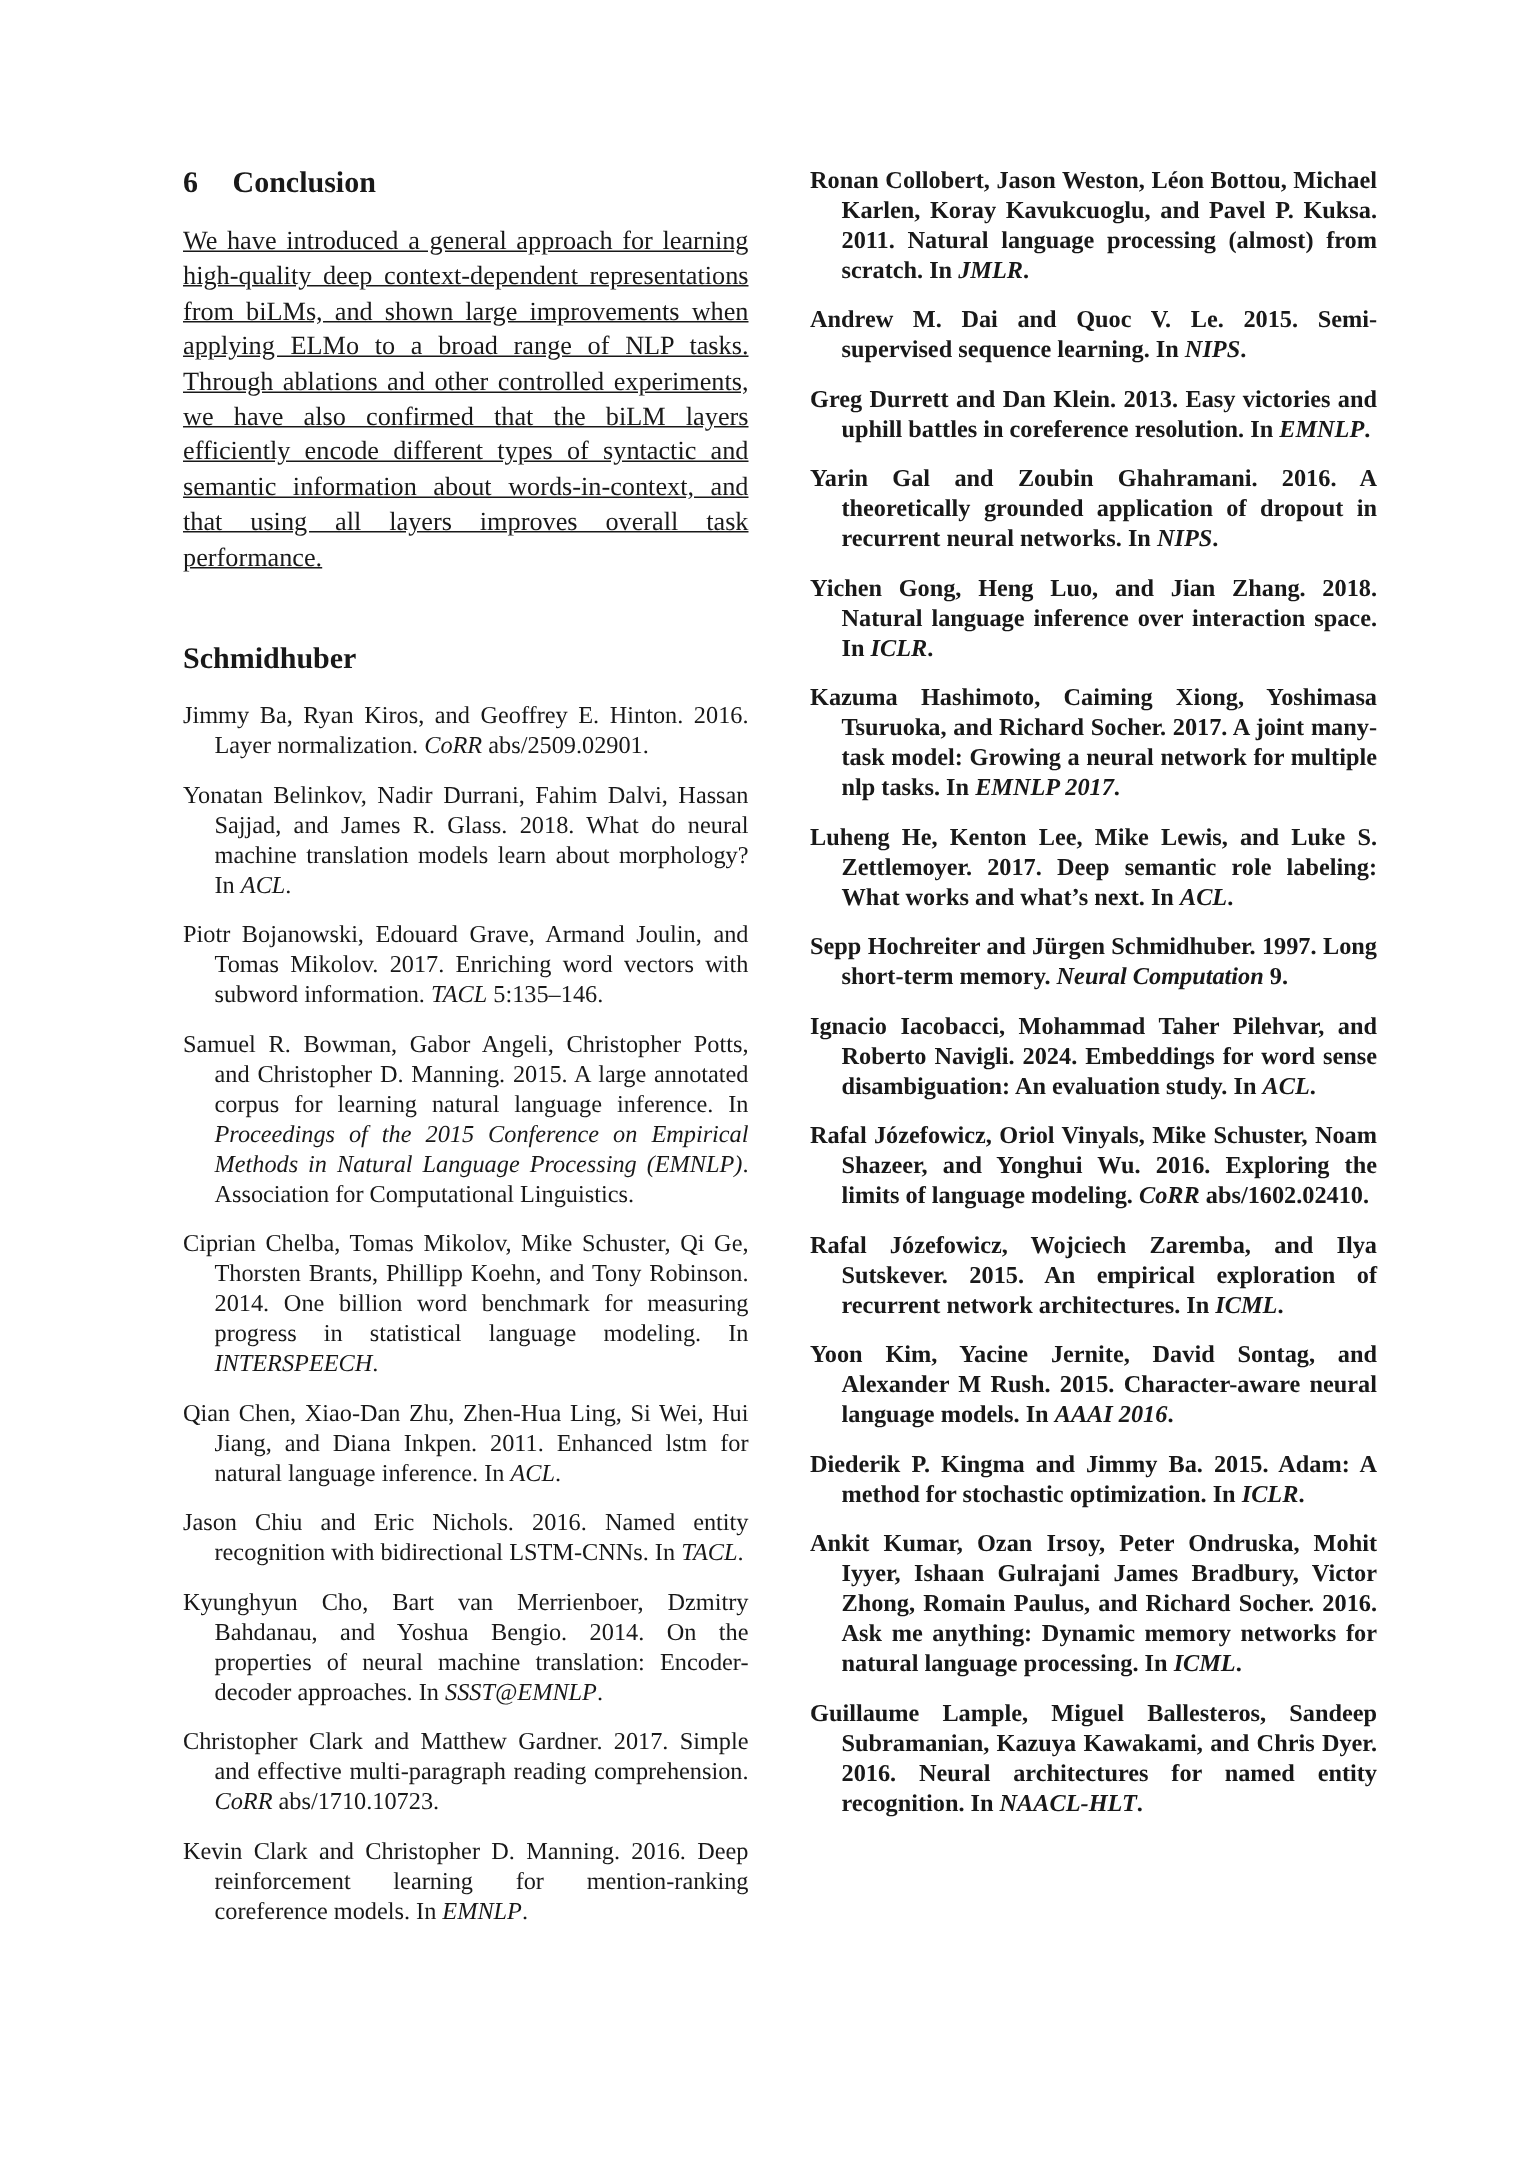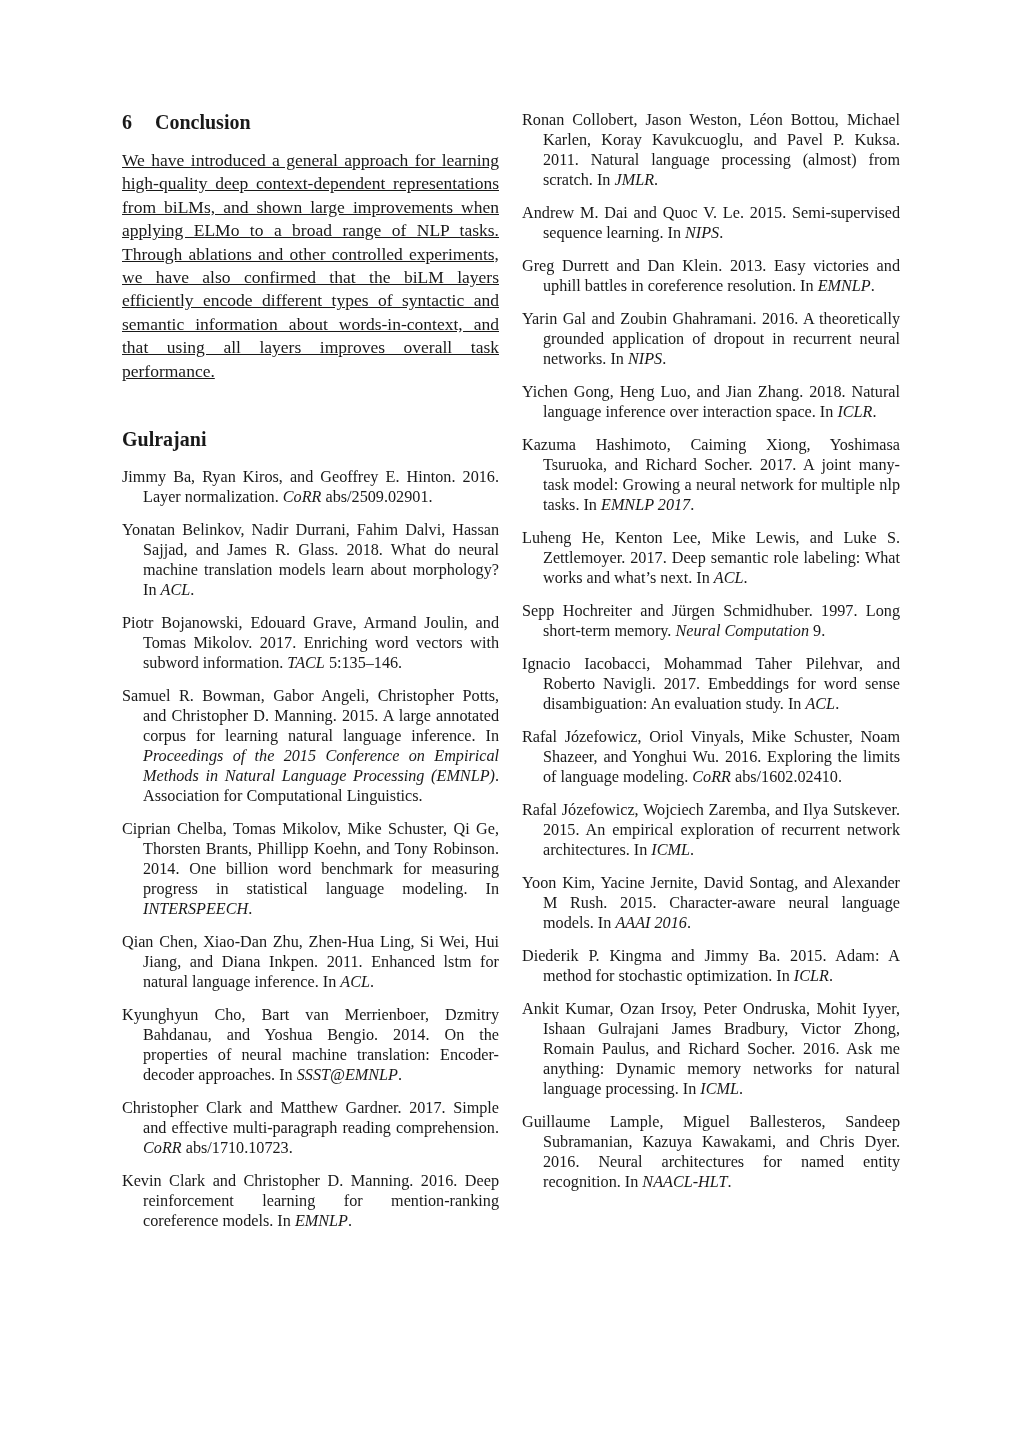--- a/index.html
+++ b/index.html
@@ -14,21 +14,21 @@
     background: #ffffff;
     color: #191919;
     font-family: "Liberation Serif", "DejaVu Serif", serif;
     overflow: hidden;
   }
   .col {
     position: absolute;
     top: 110px;
   }
   .col-left  { left: 122px; width: 377px; }
-  .col-right { left: 522px; width: 378px; }
+  .col-right { left: 540px; width: 378px; font-weight: bold; }
 
   .section-heading {
     font-size: 20px;
     font-weight: bold;
     line-height: 24px;
     margin: 0 0 15px 0;
     display: flex;
   }
   .section-heading .sec-num { margin-right: 23px; }
 
@@ -63,46 +63,47 @@
 <div class="page">
 
   <div class="col col-left">
     <h2 class="section-heading">
       <span class="sec-num">6</span>
       <span>Conclusion</span>
     </h2>
 
     <p class="body-par">We have introduced a general approach for learning high-quality deep context-dependent representations from biLMs, and shown large improvements when applying ELMo to a broad range of NLP tasks. Through ablations and other controlled experiments, we have also confirmed that the biLM layers efficiently encode different types of syntactic and semantic information about words-in-context, and that using all layers improves overall task performance.</p>
 
-    <h2 class="refs-heading">Gulrajani</h2>
+    <h2 class="refs-heading">Schmidhuber</h2>
 
     <div>
         <div class="ref"><span>Jimmy Ba, Ryan Kiros, and Geoffrey E. Hinton. 2016. Layer normalization. </span><em>CoRR</em><span> abs/2509.02901.</span></div>
         <div class="ref"><span>Yonatan Belinkov, Nadir Durrani, Fahim Dalvi, Hassan Sajjad, and James R. Glass. 2018. What do neural machine translation models learn about morphology? In </span><em>ACL</em><span>.</span></div>
         <div class="ref"><span>Piotr Bojanowski, Edouard Grave, Armand Joulin, and Tomas Mikolov. 2017. Enriching word vectors with subword information. </span><em>TACL</em><span> 5:135–146.</span></div>
         <div class="ref"><span>Samuel R. Bowman, Gabor Angeli, Christopher Potts, and Christopher D. Manning. 2015. A large annotated corpus for learning natural language inference. In </span><em>Proceedings of the 2015 Conference on Empirical Methods in Natural Language Processing (EMNLP)</em><span>. Association for Computational Linguistics.</span></div>
         <div class="ref"><span>Ciprian Chelba, Tomas Mikolov, Mike Schuster, Qi Ge, Thorsten Brants, Phillipp Koehn, and Tony Robinson. 2014. One billion word benchmark for measuring progress in statistical language modeling. In </span><em>INTERSPEECH</em><span>.</span></div>
         <div class="ref"><span>Qian Chen, Xiao-Dan Zhu, Zhen-Hua Ling, Si Wei, Hui Jiang, and Diana Inkpen. 2011. Enhanced lstm for natural language inference. In </span><em>ACL</em><span>.</span></div>
+        <div class="ref"><span>Jason Chiu and Eric Nichols. 2016. Named entity recognition with bidirectional LSTM-CNNs. In </span><em>TACL</em><span>.</span></div>
         <div class="ref"><span>Kyunghyun Cho, Bart van Merrienboer, Dzmitry Bahdanau, and Yoshua Bengio. 2014. On the properties of neural machine translation: Encoder-decoder approaches. In </span><em>SSST@EMNLP</em><span>.</span></div>
         <div class="ref"><span>Christopher Clark and Matthew Gardner. 2017. Simple and effective multi-paragraph reading comprehension. </span><em>CoRR</em><span> abs/1710.10723.</span></div>
         <div class="ref"><span>Kevin Clark and Christopher D. Manning. 2016. Deep reinforcement learning for mention-ranking coreference models. In </span><em>EMNLP</em><span>.</span></div>
       </div>
   </div>
 
   <div class="col col-right">
     <div>
         <div class="ref"><span>Ronan Collobert, Jason Weston, Léon Bottou, Michael Karlen, Koray Kavukcuoglu, and Pavel P. Kuksa. 2011. Natural language processing (almost) from scratch. In </span><em>JMLR</em><span>.</span></div>
         <div class="ref"><span>Andrew M. Dai and Quoc V. Le. 2015. Semi-supervised sequence learning. In </span><em>NIPS</em><span>.</span></div>
         <div class="ref"><span>Greg Durrett and Dan Klein. 2013. Easy victories and uphill battles in coreference resolution. In </span><em>EMNLP</em><span>.</span></div>
         <div class="ref"><span>Yarin Gal and Zoubin Ghahramani. 2016. A theoretically grounded application of dropout in recurrent neural networks. In </span><em>NIPS</em><span>.</span></div>
         <div class="ref"><span>Yichen Gong, Heng Luo, and Jian Zhang. 2018. Natural language inference over interaction space. In </span><em>ICLR</em><span>.</span></div>
         <div class="ref"><span>Kazuma Hashimoto, Caiming Xiong, Yoshimasa Tsuruoka, and Richard Socher. 2017. A joint many-task model: Growing a neural network for multiple nlp tasks. In </span><em>EMNLP 2017</em><span>.</span></div>
         <div class="ref"><span>Luheng He, Kenton Lee, Mike Lewis, and Luke S. Zettlemoyer. 2017. Deep semantic role labeling: What works and what’s next. In </span><em>ACL</em><span>.</span></div>
         <div class="ref"><span>Sepp Hochreiter and Jürgen Schmidhuber. 1997. Long short-term memory. </span><em>Neural Computation</em><span> 9.</span></div>
-        <div class="ref"><span>Ignacio Iacobacci, Mohammad Taher Pilehvar, and Roberto Navigli. 2017. Embeddings for word sense disambiguation: An evaluation study. In </span><em>ACL</em><span>.</span></div>
+        <div class="ref"><span>Ignacio Iacobacci, Mohammad Taher Pilehvar, and Roberto Navigli. 2024. Embeddings for word sense disambiguation: An evaluation study. In </span><em>ACL</em><span>.</span></div>
         <div class="ref"><span>Rafal Józefowicz, Oriol Vinyals, Mike Schuster, Noam Shazeer, and Yonghui Wu. 2016. Exploring the limits of language modeling. </span><em>CoRR</em><span> abs/1602.02410.</span></div>
         <div class="ref"><span>Rafal Józefowicz, Wojciech Zaremba, and Ilya Sutskever. 2015. An empirical exploration of recurrent network architectures. In </span><em>ICML</em><span>.</span></div>
         <div class="ref"><span>Yoon Kim, Yacine Jernite, David Sontag, and Alexander M Rush. 2015. Character-aware neural language models. In </span><em>AAAI 2016</em><span>.</span></div>
         <div class="ref"><span>Diederik P. Kingma and Jimmy Ba. 2015. Adam: A method for stochastic optimization. In </span><em>ICLR</em><span>.</span></div>
         <div class="ref"><span>Ankit Kumar, Ozan Irsoy, Peter Ondruska, Mohit Iyyer, Ishaan Gulrajani James Bradbury, Victor Zhong, Romain Paulus, and Richard Socher. 2016. Ask me anything: Dynamic memory networks for natural language processing. In </span><em>ICML</em><span>.</span></div>
         <div class="ref"><span>Guillaume Lample, Miguel Ballesteros, Sandeep Subramanian, Kazuya Kawakami, and Chris Dyer. 2016. Neural architectures for named entity recognition. In </span><em>NAACL-HLT</em><span>.</span></div>
       </div>
   </div>
 
 </div>

